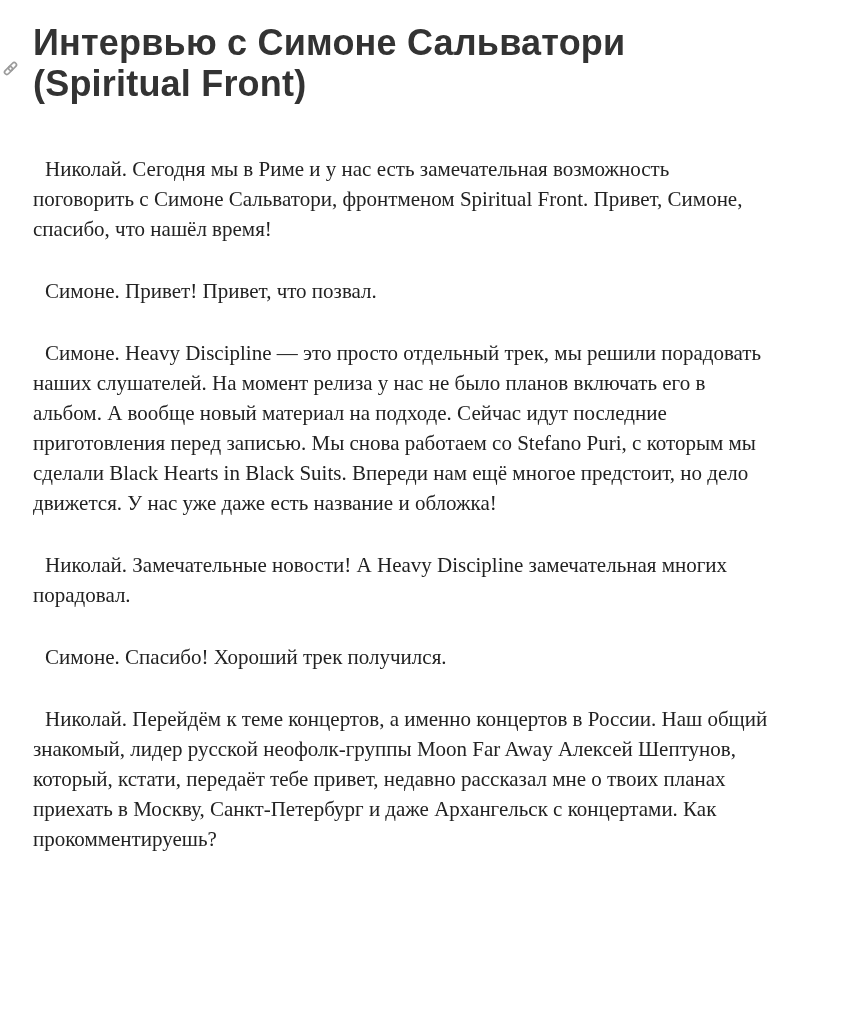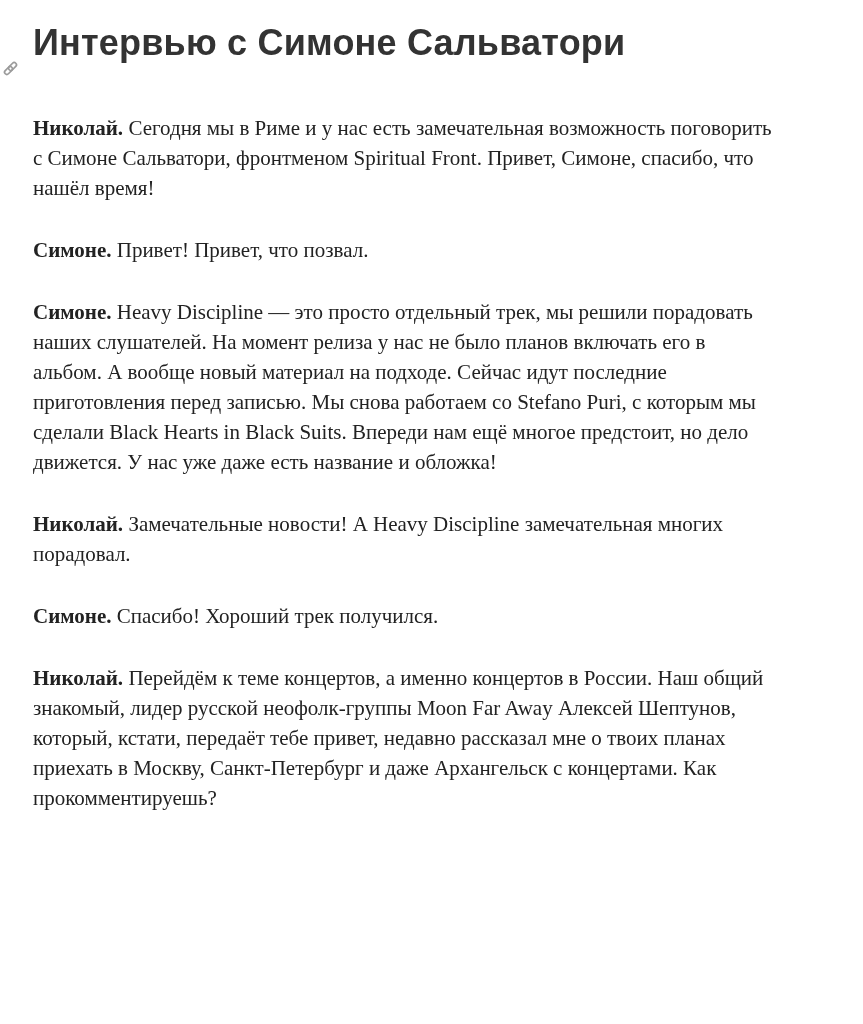--- a/index.html
+++ b/index.html
@@ -40,38 +40,39 @@
     text-decoration: none;
   }
   .anchor-link svg { display: block; }
   p.para {
     max-width: 822px;
     margin: 0 0 32px 0;
     font-size: 21px;
     line-height: 30px;
   }
   p.para:last-child { margin-bottom: 0; }
-  p.para strong { font-weight: 700; }
+  p.para strong { font-weight: 400; margin-left: 12px; }
 </style>
 </head>
 <body>
 
 <main class="article">
 
   <a class="anchor-link">
     <svg width="17" height="17" viewBox="0 0 24 24" fill="none" stroke="#9b9b9b" stroke-width="2.4" stroke-linecap="round">
       <g transform="rotate(-45 12 12)">
         <rect x="1.5" y="8.8" width="13" height="6.4" rx="3.2"></rect>
         <rect x="9.5" y="8.8" width="13" height="6.4" rx="3.2"></rect>
       </g>
     </svg>
   </a>
 
   <h1 class="page-title">
     <span class="t-line">Интервью с Симоне Сальватори</span>
+    <span class="t-line">(Spiritual Front)</span>
   </h1>
 
   <p class="para">
     <strong>Николай.</strong>
     <span>Сегодня мы в Риме и у нас есть замечательная возможность поговорить с Симоне Сальватори, фронтменом Spiritual Front. Привет, Симоне, спасибо, что нашёл время!</span>
   </p>
 
   <p class="para">
     <strong>Симоне.</strong>
     <span>Привет! Привет, что позвал.</span>

